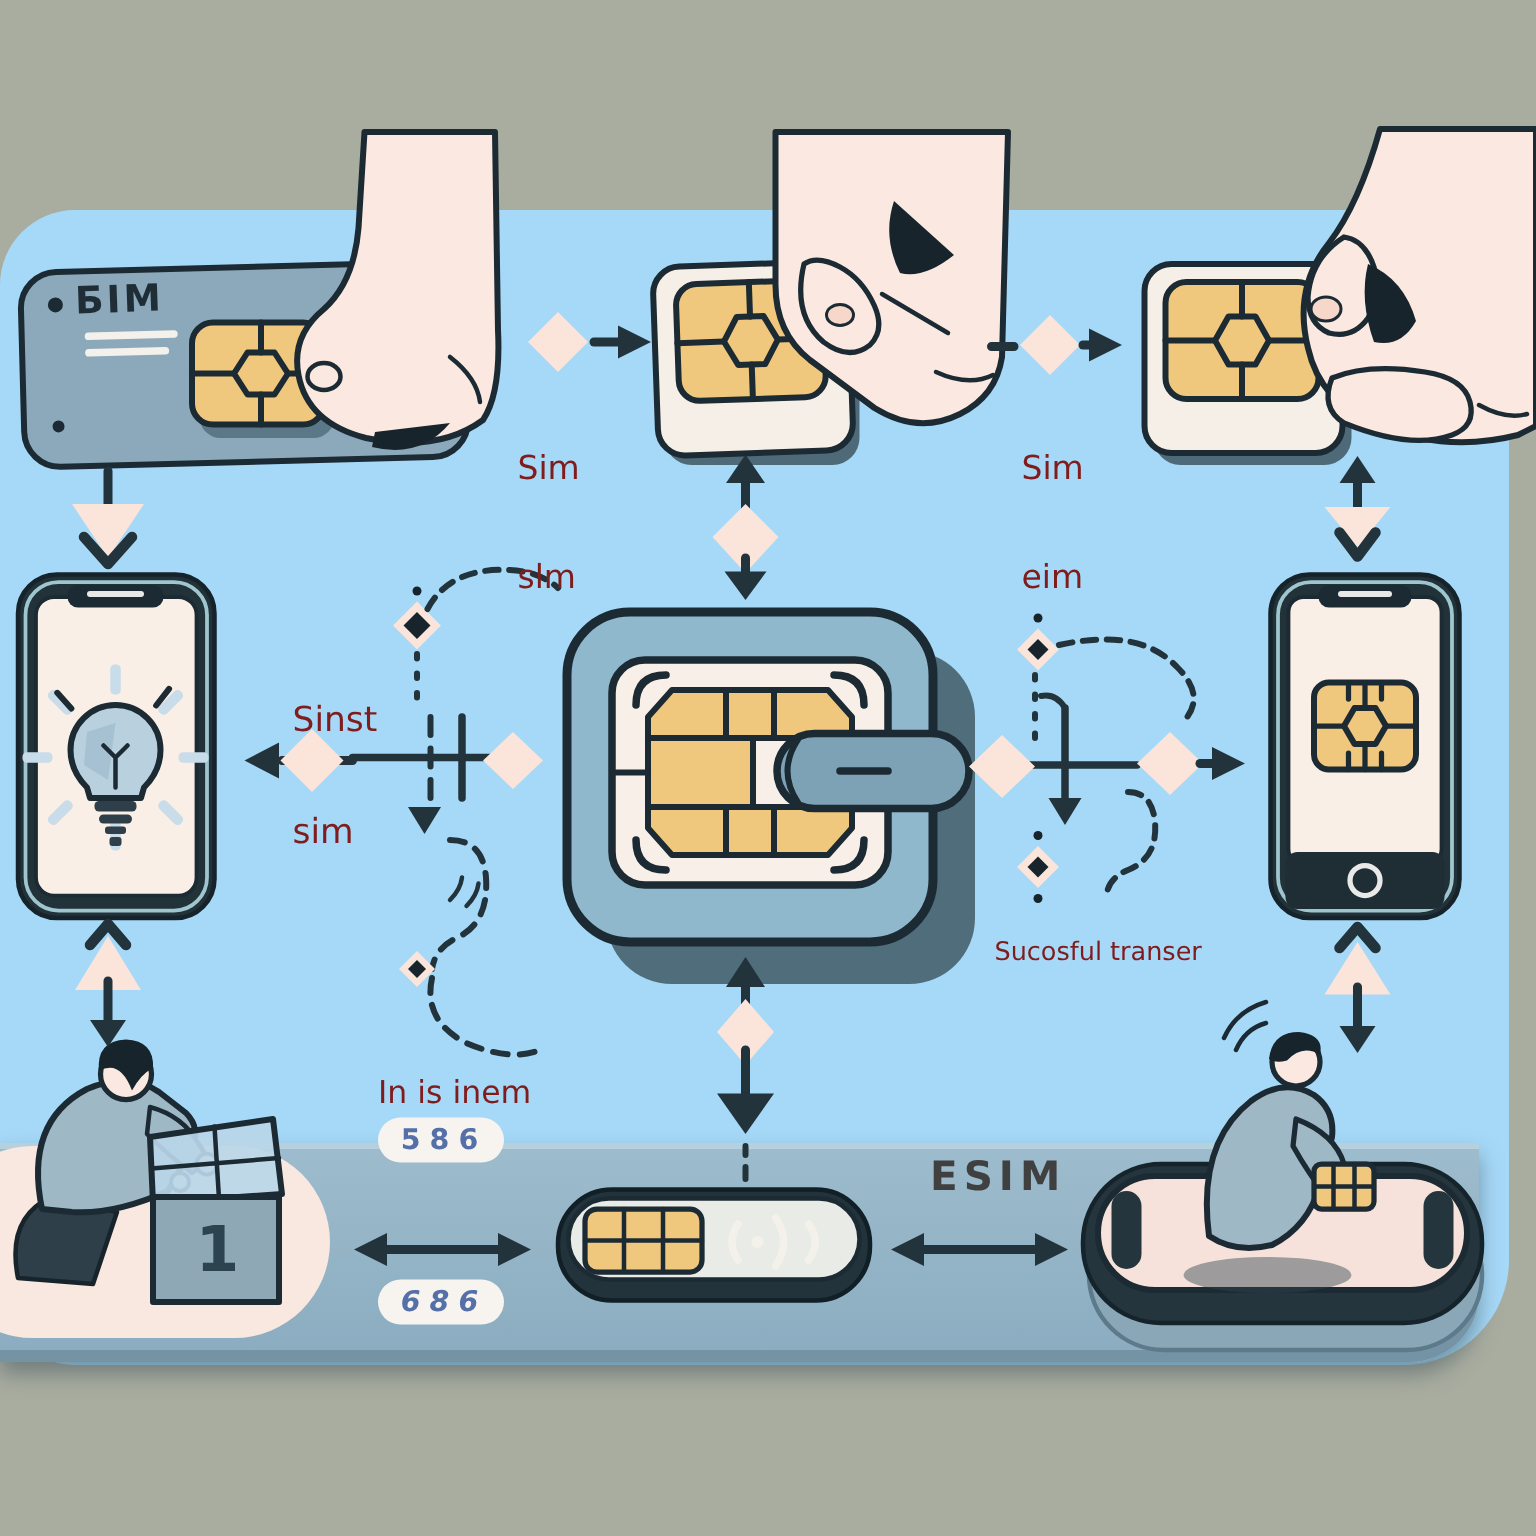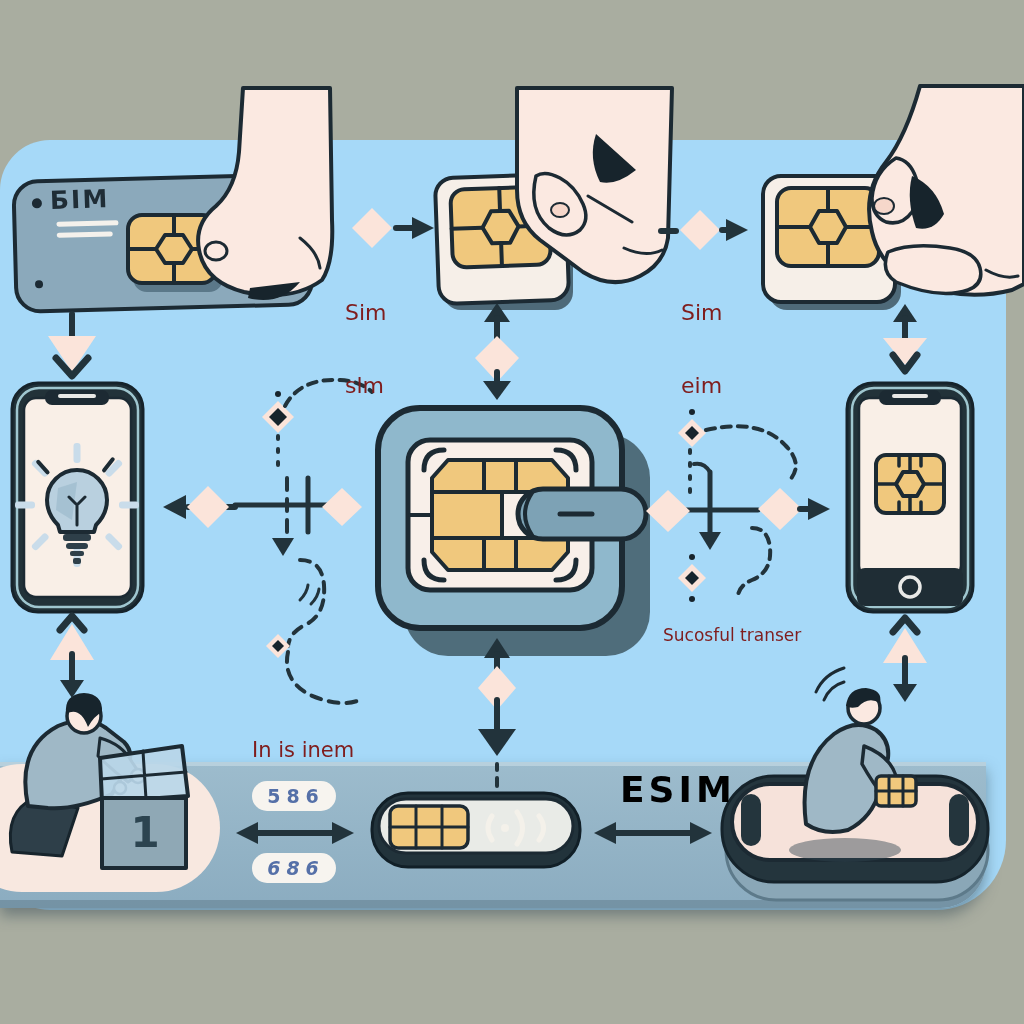--- a/index.html
+++ b/index.html
@@ -10,25 +10,25 @@
   .platform{position:absolute;left:0;top:762px;width:986px;height:146px;
             background:linear-gradient(#9dbccd,#8bacc0);
             border-radius:0 0 46px 0;
             box-shadow:inset 0 4px 0 #b7d0dd, inset 0 -8px 0 rgba(47,72,84,.25), 0 8px 14px rgba(60,80,90,.5);}
   .pink-inset{position:absolute;left:-42px;top:764px;width:262px;height:128px;background:#f8e8e0;
               border-radius:64px;}
   svg.art,svg.overlay{position:absolute;left:0;top:0;width:1024px;height:1024px;}
   .lbl{position:absolute;color:#7f1d1d;line-height:1.1;white-space:pre;}
   .lbl span{display:block;}
   .brand{font-size:25px;font-weight:bold;letter-spacing:2px;transform:rotate(-2deg);color:#1f2d36;}
-  .small-note{font-size:22px;margin-top:22px;}
+  .small-note{font-size:22px;}
   .pill{position:absolute;width:84px;height:30px;background:#f7f4ef;border-radius:16px;
         display:flex;align-items:center;justify-content:center;
         color:#5570a8;font-size:19px;font-weight:bold;letter-spacing:6px;padding-left:4px;box-sizing:border-box;}
-  .esim{color:#000000;font-size:36px;font-weight:bold;letter-spacing:4px;}
+  .esim{color:#404040;font-size:27px;font-weight:bold;letter-spacing:4px;}
 </style>
 </head>
 <body>
 
 <div class="stage">
   <div class="canvas"></div>
   <div class="platform"></div>
   <div class="pink-inset"></div>
 
   <svg class="art" viewBox="0 0 1024 1024" stroke-linejoin="round" stroke-linecap="round">
@@ -324,22 +324,26 @@
   <div class="lbl" style="left:345px;top:253px;font-size:22px;">
     <span>Sim</span>
     <span>slm</span>
   </div>
 
   <div class="lbl" style="left:681px;top:253px;font-size:22px;">
     <span>Sim</span>
     <span>eim</span>
   </div>
 
+  <div class="lbl" style="left:195px;top:417px;font-size:23px;">
+    <span>Sinst</span>
+    <span>sim</span>
+  </div>
 
   <div class="lbl" style="left:663px;top:626px;font-size:17px;">Sucosful transer</div>
 
   <div class="lbl small-note" style="left:252px;top:717px;font-size:21px;">In is inem</div>
 
-  <div class="pill" style="left:252px;top:745px;margin-top:36px;">586</div>
+  <div class="pill" style="left:252px;top:745px;">586</div>
   <div class="pill" style="left:252px;top:853px;font-style:italic;">686</div>
 
   <div class="lbl esim" style="left:620px;top:770px;">ESIM</div>
 </div>
 
 </body></html>

